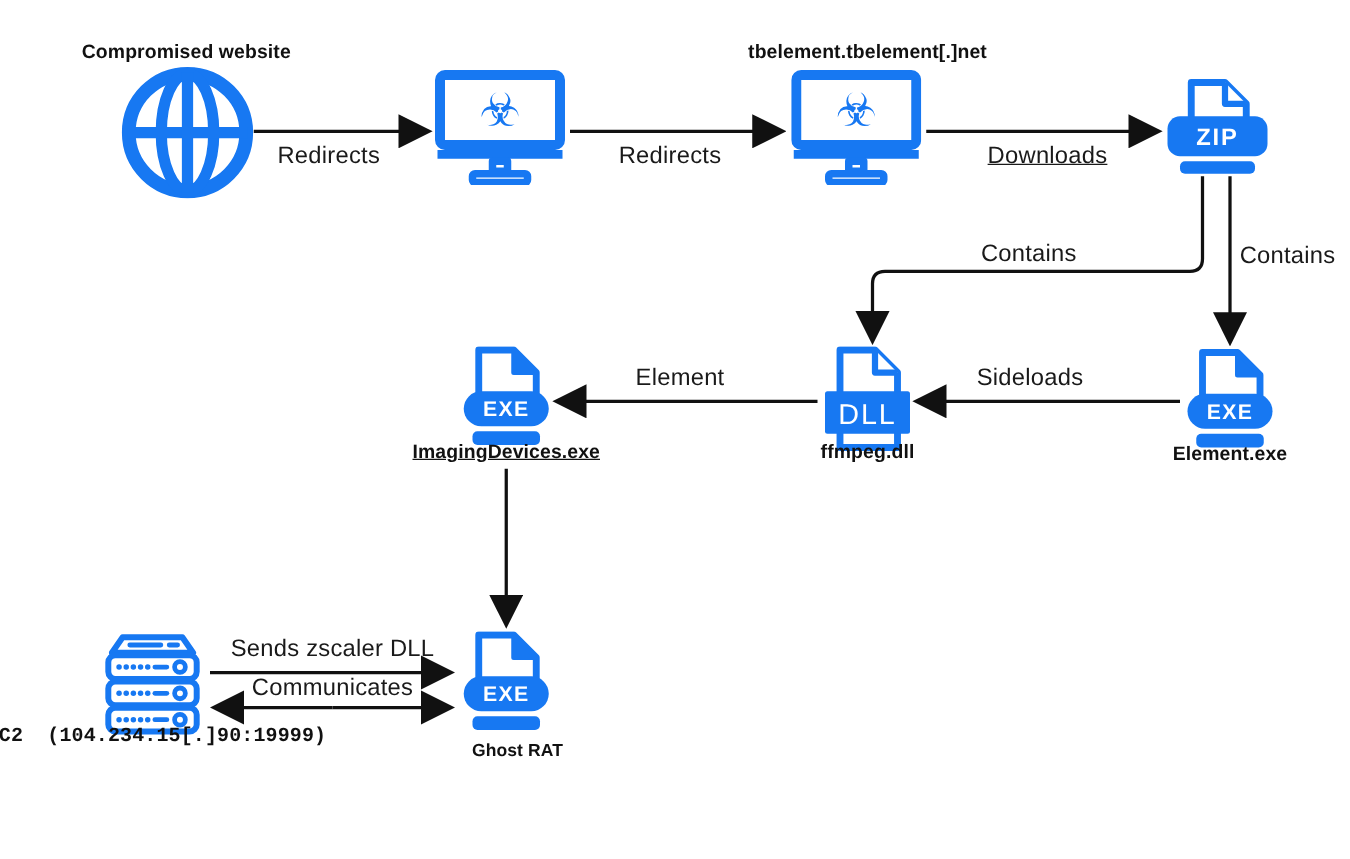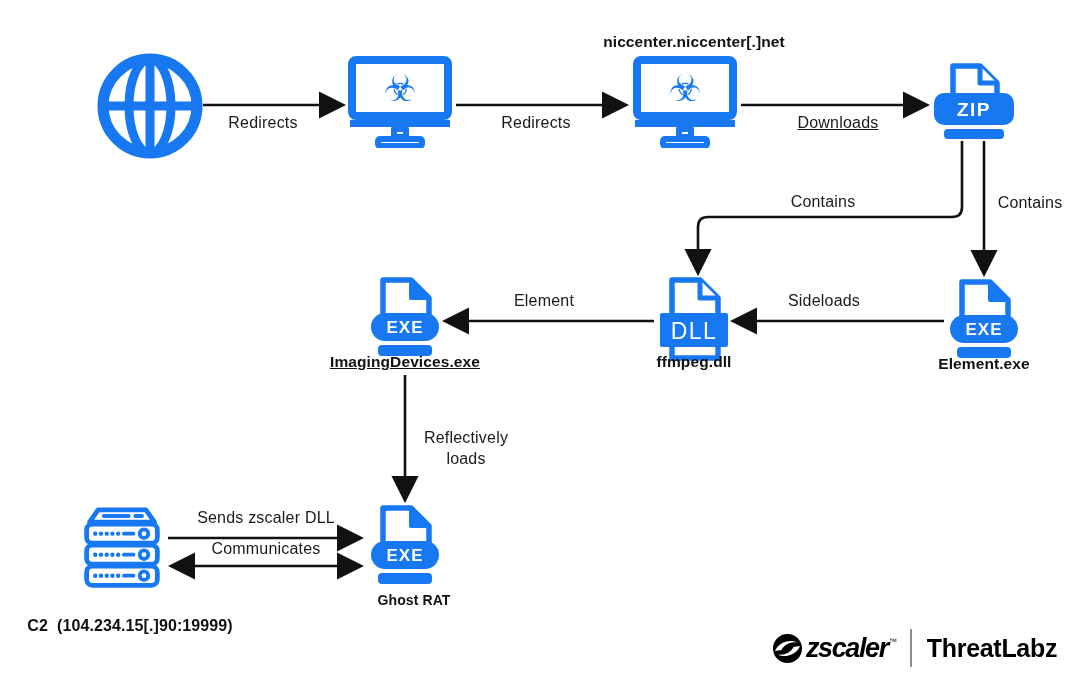--- a/index.html
+++ b/index.html
@@ -9,21 +9,21 @@
   }
   .abs{position:absolute;}
   svg{display:block;}
   .node-label{
     position:absolute;transform:translateX(-50%);
     font-weight:700;font-size:15.5px;color:#111;white-space:nowrap;
     letter-spacing:.1px;
   }
   .edge-label{
     position:absolute;transform:translateX(-50%);
-    font-weight:400;font-size:16px;color:#1a1a1a;white-space:nowrap;
+    font-weight:400;font-size:19px;color:#1a1a1a;white-space:nowrap;
     letter-spacing:.2px;
   }
   .edge-label.two-line{text-align:center;line-height:21px;}
   .brand{
     position:absolute;left:772px;top:627px;height:42px;
     display:flex;align-items:center;
   }
   .brand-zscaler{
     font-size:27px;font-weight:700;font-style:italic;color:#000;
     letter-spacing:-1.4px;margin-left:3px;
@@ -157,46 +157,32 @@
   </svg>
 
   <svg class="abs" style="left:369px;top:505px;" width="72" height="82" viewBox="0 0 72 82">
     <path d="M14 3 H42 L60 21 V44 H14 Z" fill="#ffffff" stroke="#1778F2" stroke-width="5.5" stroke-linejoin="round"></path>
     <path d="M42 3 V21 H60 Z" fill="#1778F2" stroke="#1778F2" stroke-width="4" stroke-linejoin="round"></path>
     <rect x="2" y="36" width="68" height="28" rx="14" fill="#1778F2"></rect>
     <rect x="9" y="68" width="54" height="11" rx="4" fill="#1778F2"></rect>
     <text x="36" y="56" text-anchor="middle" font-size="17" font-weight="bold" letter-spacing="1" fill="#ffffff">EXE</text>
   </svg>
 
-  <div class="node-label" style="left:694px;top:33px;">niccenter.niccenter[.]net</div>
+  <div class="node-label" style="left:149px;top:33px;">Compromised website</div>
+  <div class="node-label" style="left:694px;top:33px;">tbelement.tbelement[.]net</div>
   <div class="node-label" style="left:405px;top:353px;text-decoration:underline;">ImagingDevices.exe</div>
   <div class="node-label" style="left:694px;top:353px;">ffmpeg.dll</div>
   <div class="node-label" style="left:984px;top:355px;">Element.exe</div>
-  <div class="node-label" style="left:130px;top:617px;font-size:16px;">C2&nbsp; (104.234.15[.]90:19999)</div>
+  <div class="node-label" style="left:130px;top:580px;font-size:16px;font-family:Liberation Mono, monospace;">C2&nbsp; (104.234.15[.]90:19999)</div>
   <div class="node-label" style="left:414px;top:592px;font-size:14px;">Ghost RAT</div>
 
   <div class="edge-label" style="left:263px;top:114px;">Redirects</div>
   <div class="edge-label" style="left:536px;top:114px;">Redirects</div>
   <div class="edge-label" style="left:838px;top:114px;text-decoration:underline;">Downloads</div>
   <div class="edge-label" style="left:823px;top:193px;">Contains</div>
   <div class="edge-label" style="left:1030px;top:194px;">Contains</div>
   <div class="edge-label" style="left:544px;top:292px;">Element</div>
   <div class="edge-label" style="left:824px;top:292px;">Sideloads</div>
-  <div class="edge-label two-line" style="left:466px;top:427px;">
-    <div>Reflectively</div>
-    <div>loads</div>
-  </div>
   <div class="edge-label" style="left:266px;top:509px;">Sends zscaler DLL</div>
   <div class="edge-label" style="left:266px;top:540px;">Communicates</div>
 
-  <div class="brand">
-    <svg width="31" height="31" viewBox="0 0 31 31">
-      <circle cx="15.5" cy="15.5" r="14.5" fill="#000000"></circle>
-      <path d="M3 18 C6.5 9.5 17 5.5 25.5 9.5 C19 8.5 12 11.5 9.5 17 Z" fill="#ffffff"></path>
-      <path d="M28 13 C24.5 21.5 14 25.5 5.5 21.5 C12 22.5 19 19.5 21.5 14 Z" fill="#ffffff"></path>
-    </svg>
-    <span class="brand-zscaler">zscaler</span>
-    <span class="brand-tm">™</span>
-    <span class="brand-divider"></span>
-    <span class="brand-threatlabz">ThreatLabz</span>
-  </div>
 
 </div>
 
 </body></html>

